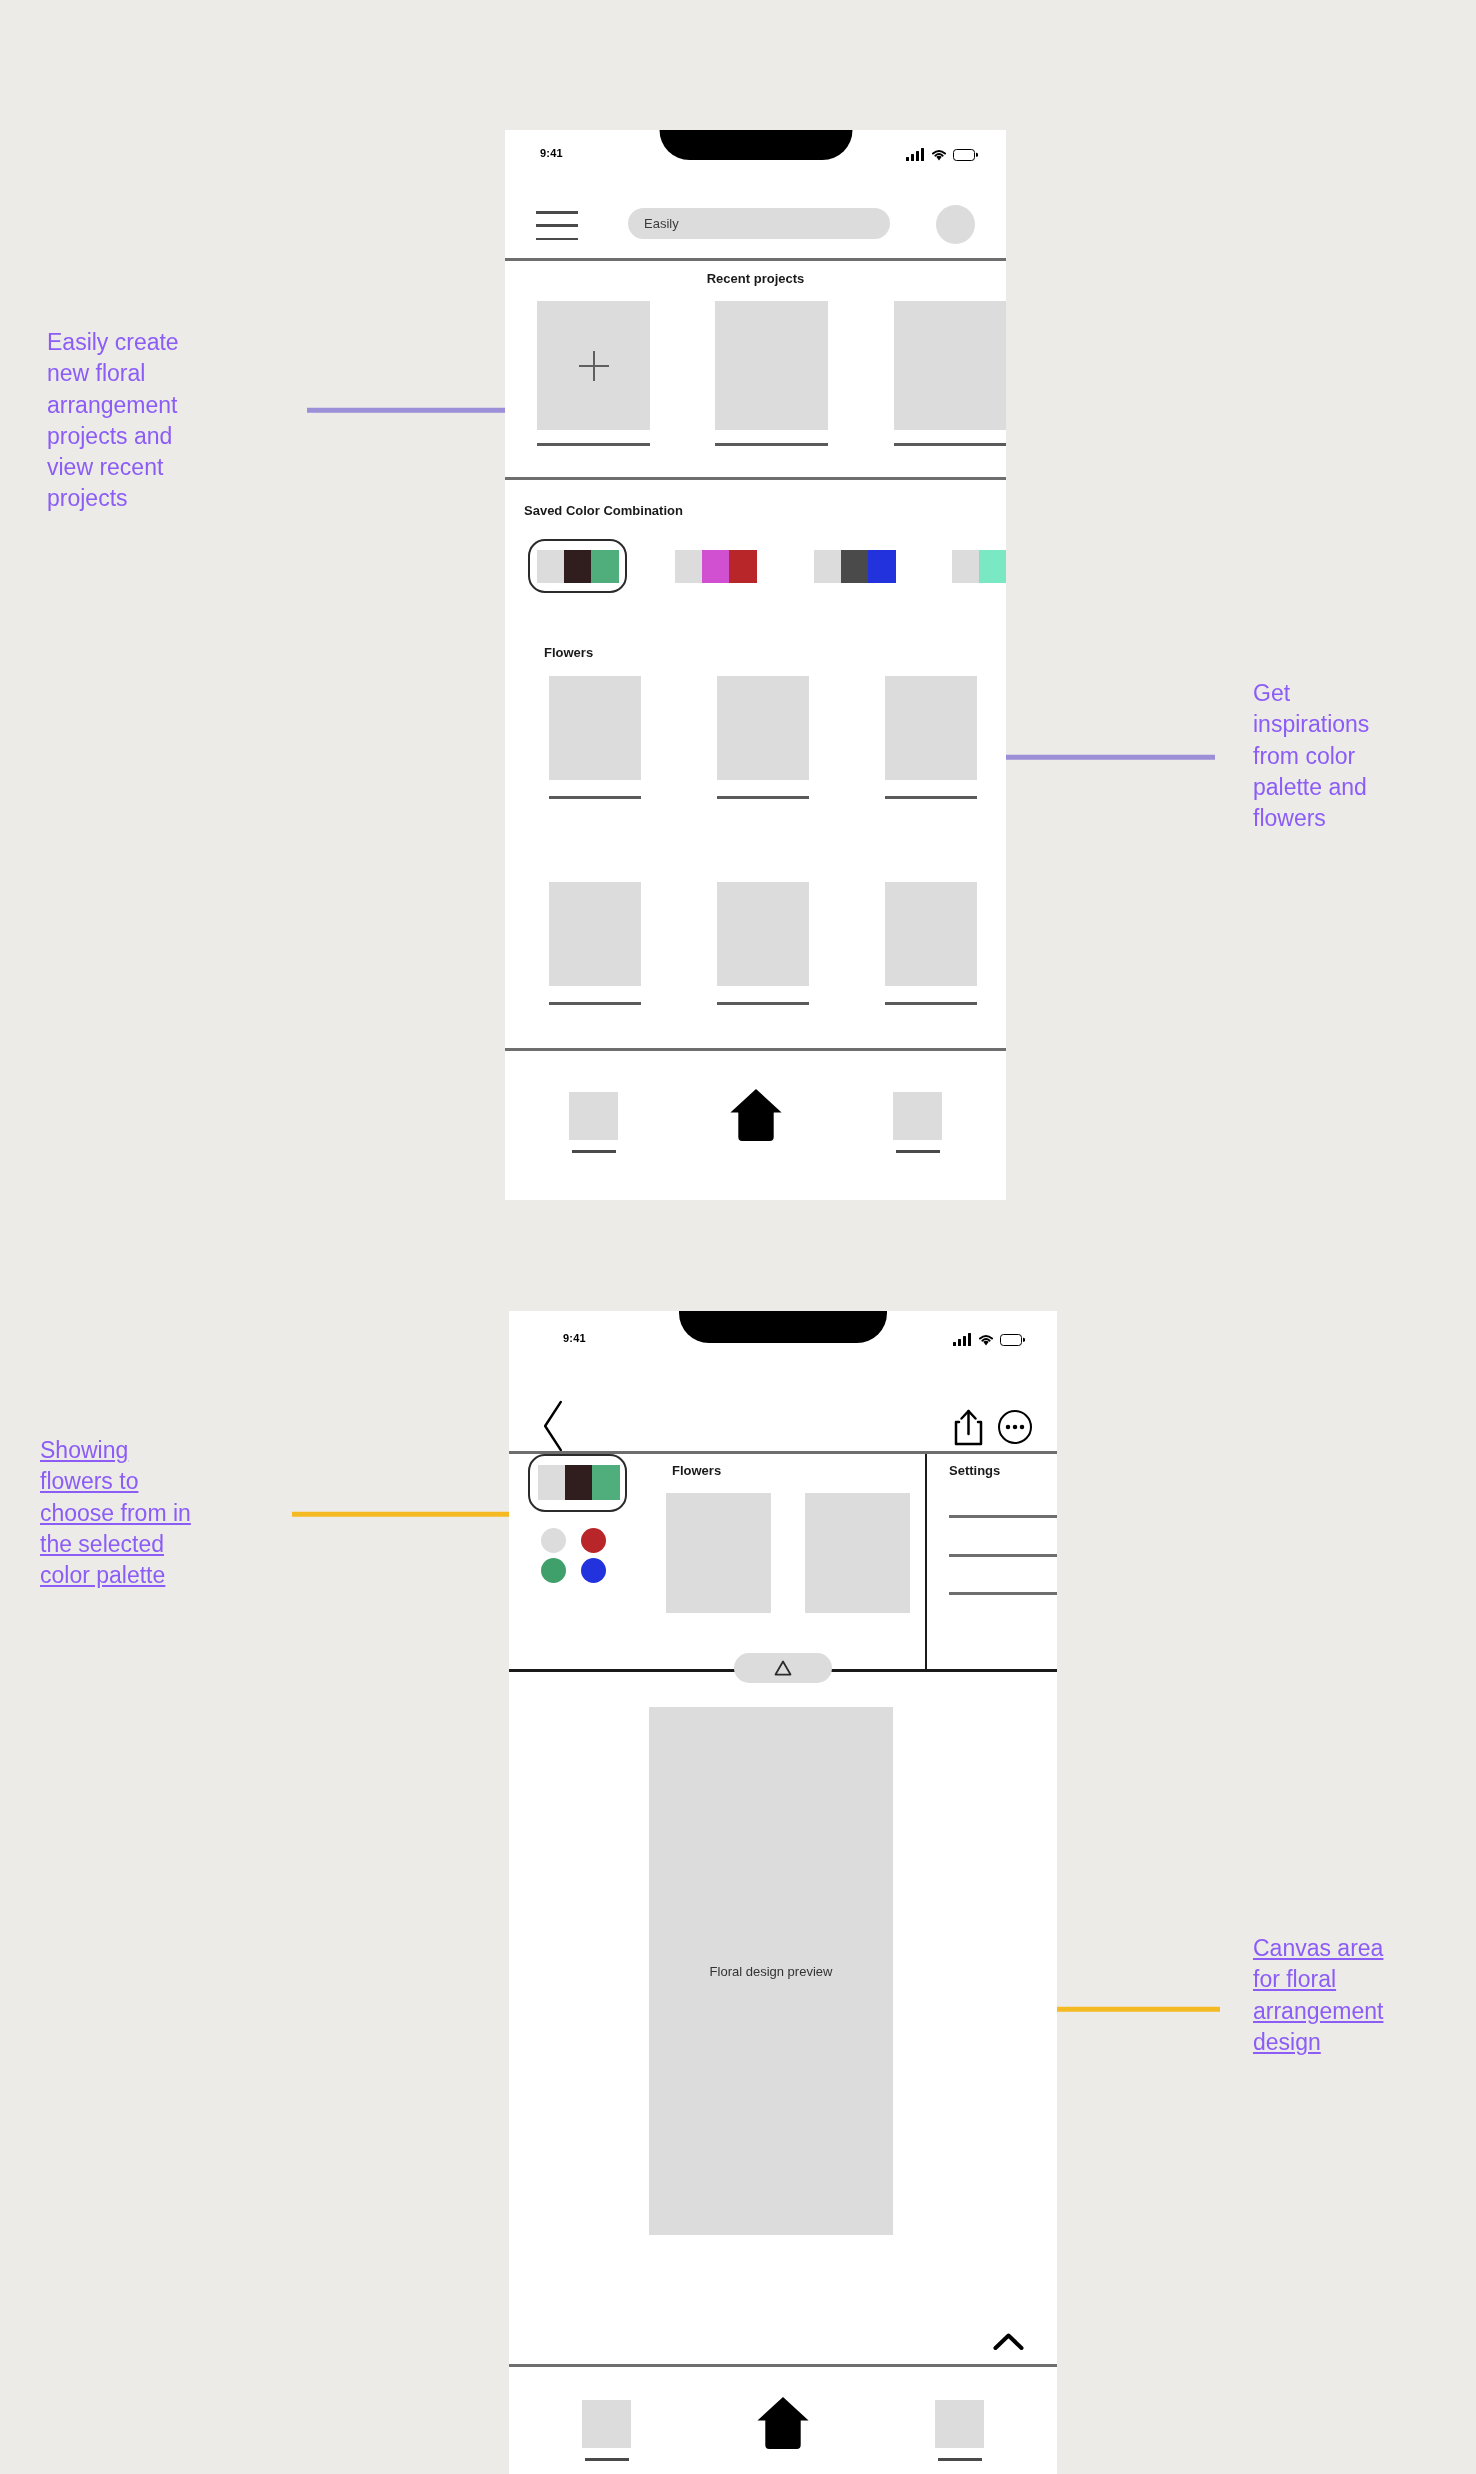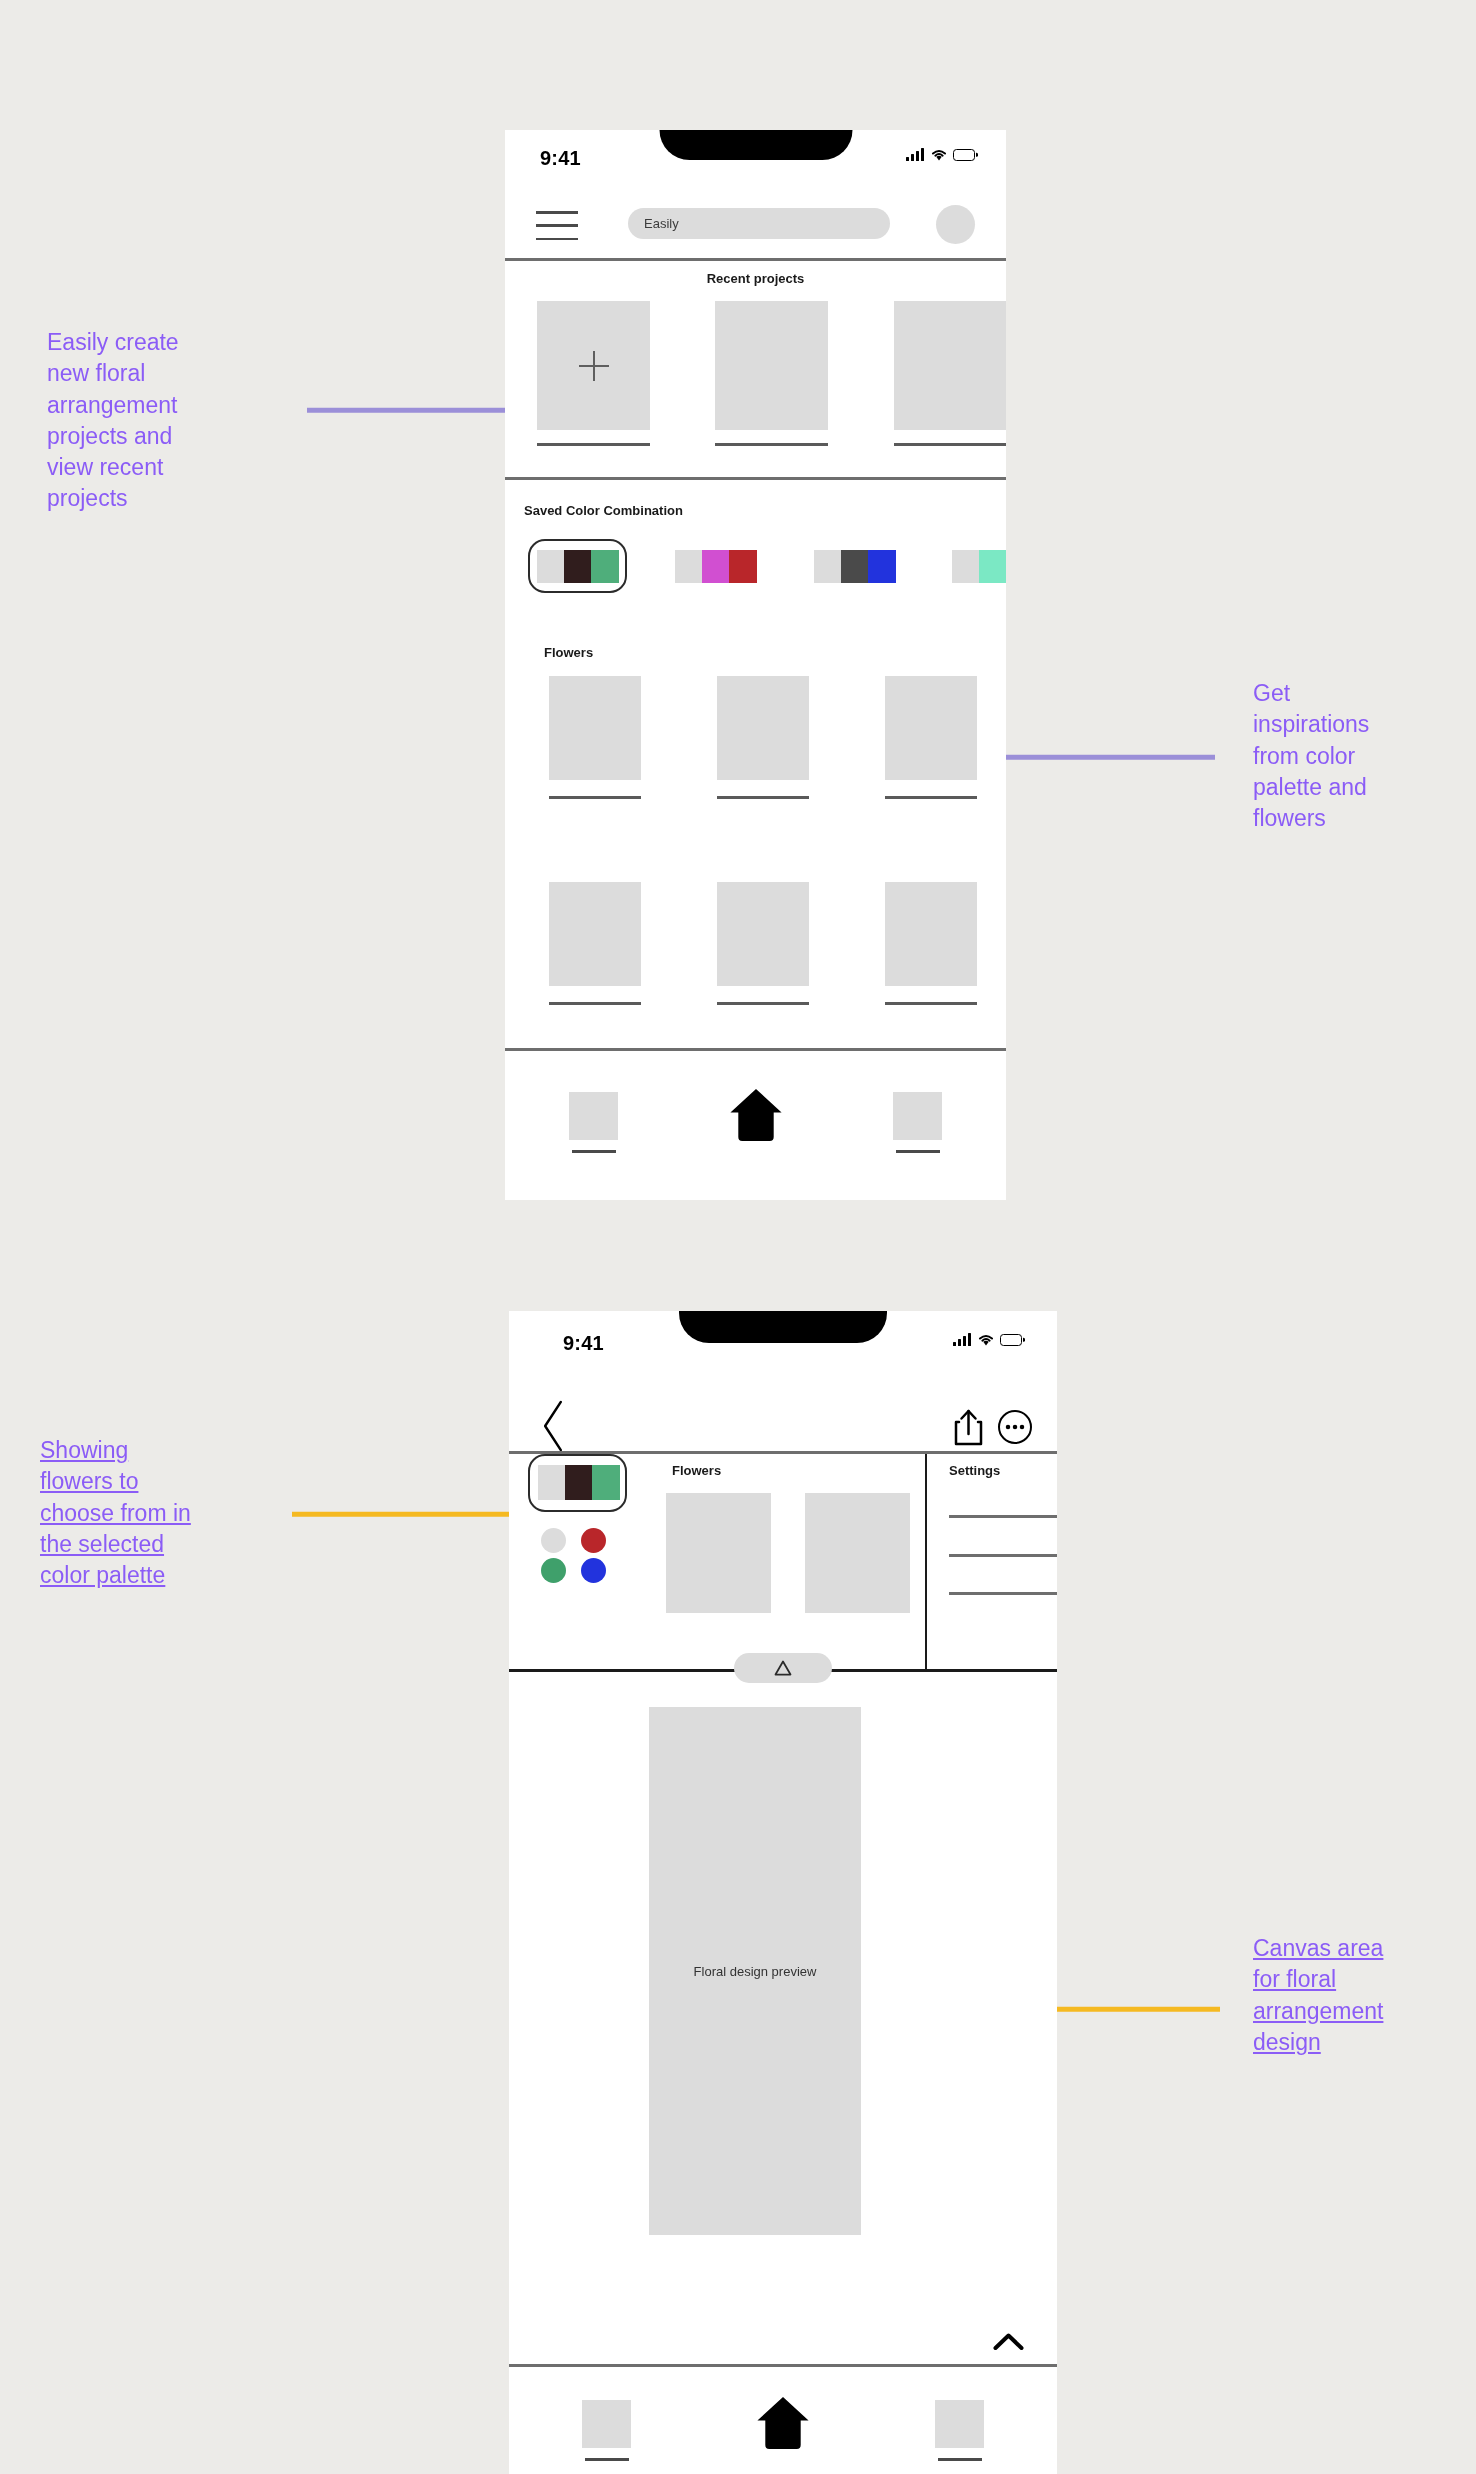--- a/index.html
+++ b/index.html
@@ -66,21 +66,21 @@
     top: -17px;
     left: 50%;
     transform: translateX(-50%);
     background: #000;
     border-radius: 0 0 30px 30px;
   }
   .sb-time {
     position: absolute;
     font-weight: bold;
     color: #000;
-    font-size: 20px;
+    font-size: 11px;
     letter-spacing: 0.2px;
   }
   .sb-icons {
     position: absolute;
     display: flex;
     align-items: center;
     gap: 6.4px;
   }
   .ic-cell { display: flex; align-items: flex-end; gap: 2px; height: 13px; }
   .ic-cell i {
@@ -446,21 +446,21 @@
   <div class="settings-line" style="left:440px; top:281px; width:110px;"></div>
 
   <div style="position:absolute; left:0; top:358px; width:100%; height:2.5px; background:#1A1A1A;"></div>
 
   <div class="handle" style="left:50%; transform:translateX(-50%); top:342px; width:98px; height:30px;">
     <svg width="20" height="18" viewBox="0 0 40 36">
       <path d="M20 5 L35 31 L5 31 Z" stroke="#2B2B2B" stroke-width="3.5" fill="none" stroke-linejoin="round"></path>
     </svg>
   </div>
 
-  <div class="canvas-area" style="left:140px; top:396px; width:212px; height:528px;">
+  <div class="canvas-area" style="left:140px; top:396px; width:244px; height:528px;">
     <span class="canvas-label">Floral design preview</span>
   </div>
 
   <svg width="33" height="21" viewBox="0 0 66 42" style="position:absolute; right:32px; top:1020px;">
     <path d="M7 34 L33 9 L59 34" stroke="#000" stroke-width="8" fill="none" stroke-linecap="round" stroke-linejoin="round"></path>
   </svg>
 
   <div class="ph-divider" style="position:absolute; left:0; top:1053px; height:3px;"></div>
 
   <div class="bottomnav" style="top:1056px; height:130px;">

